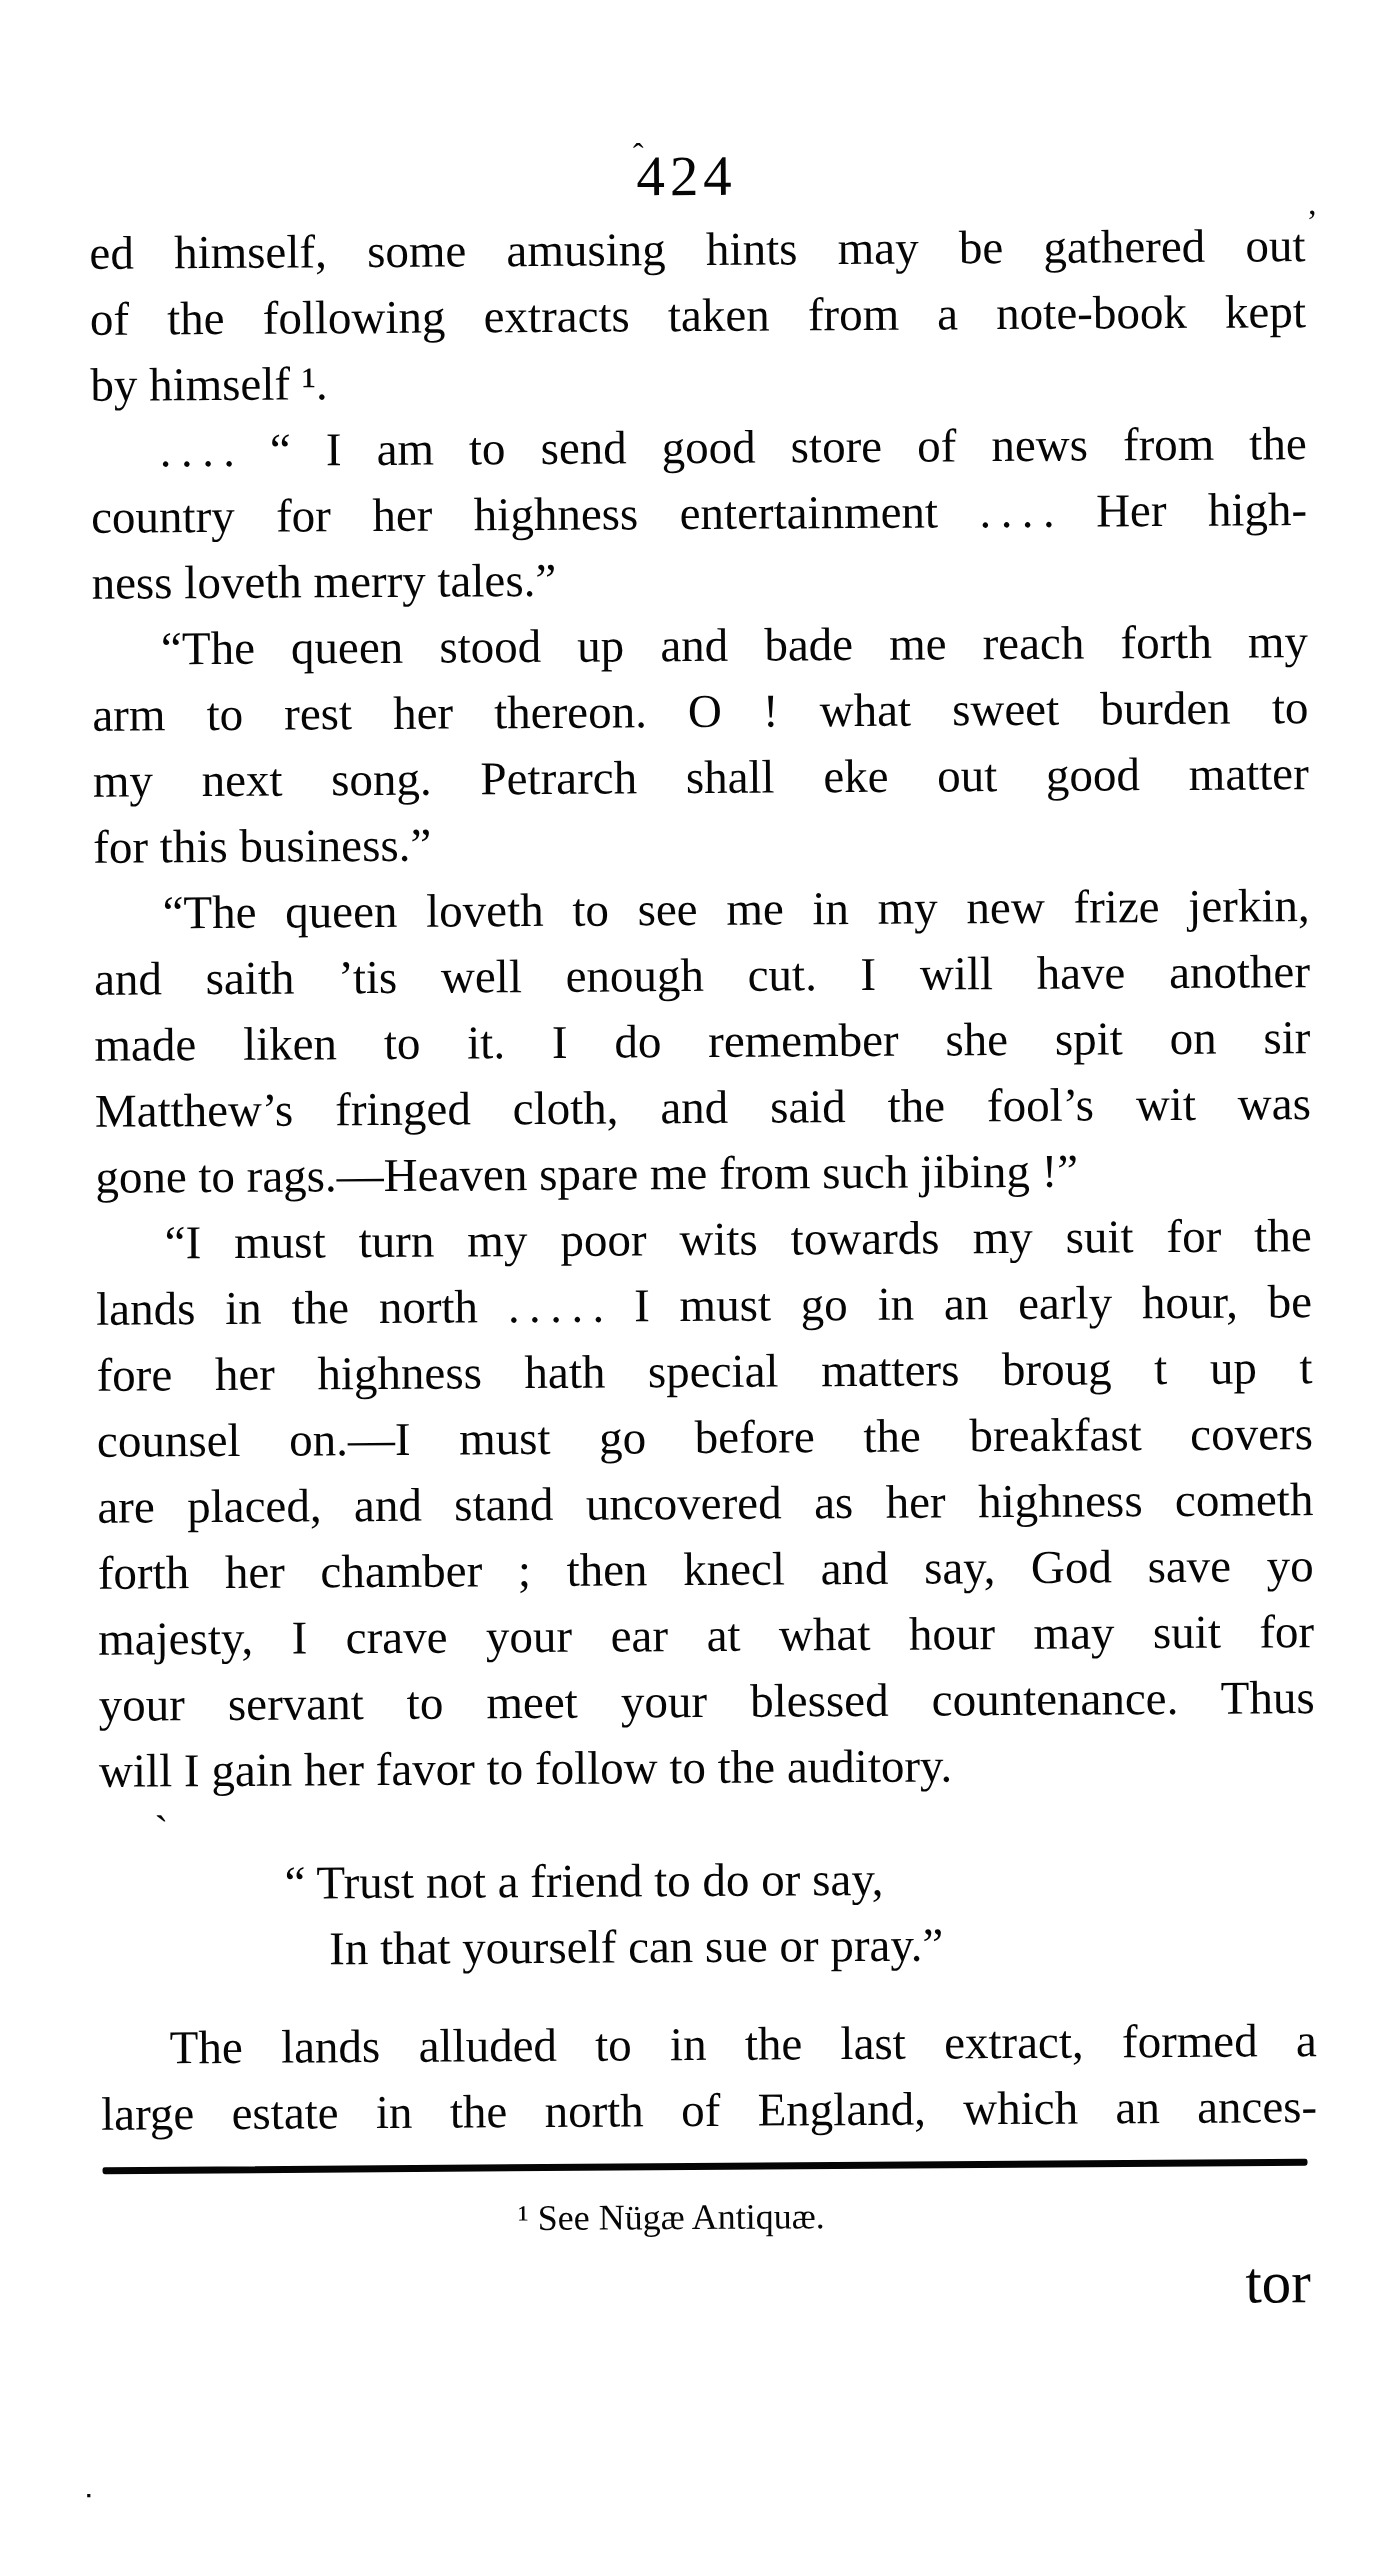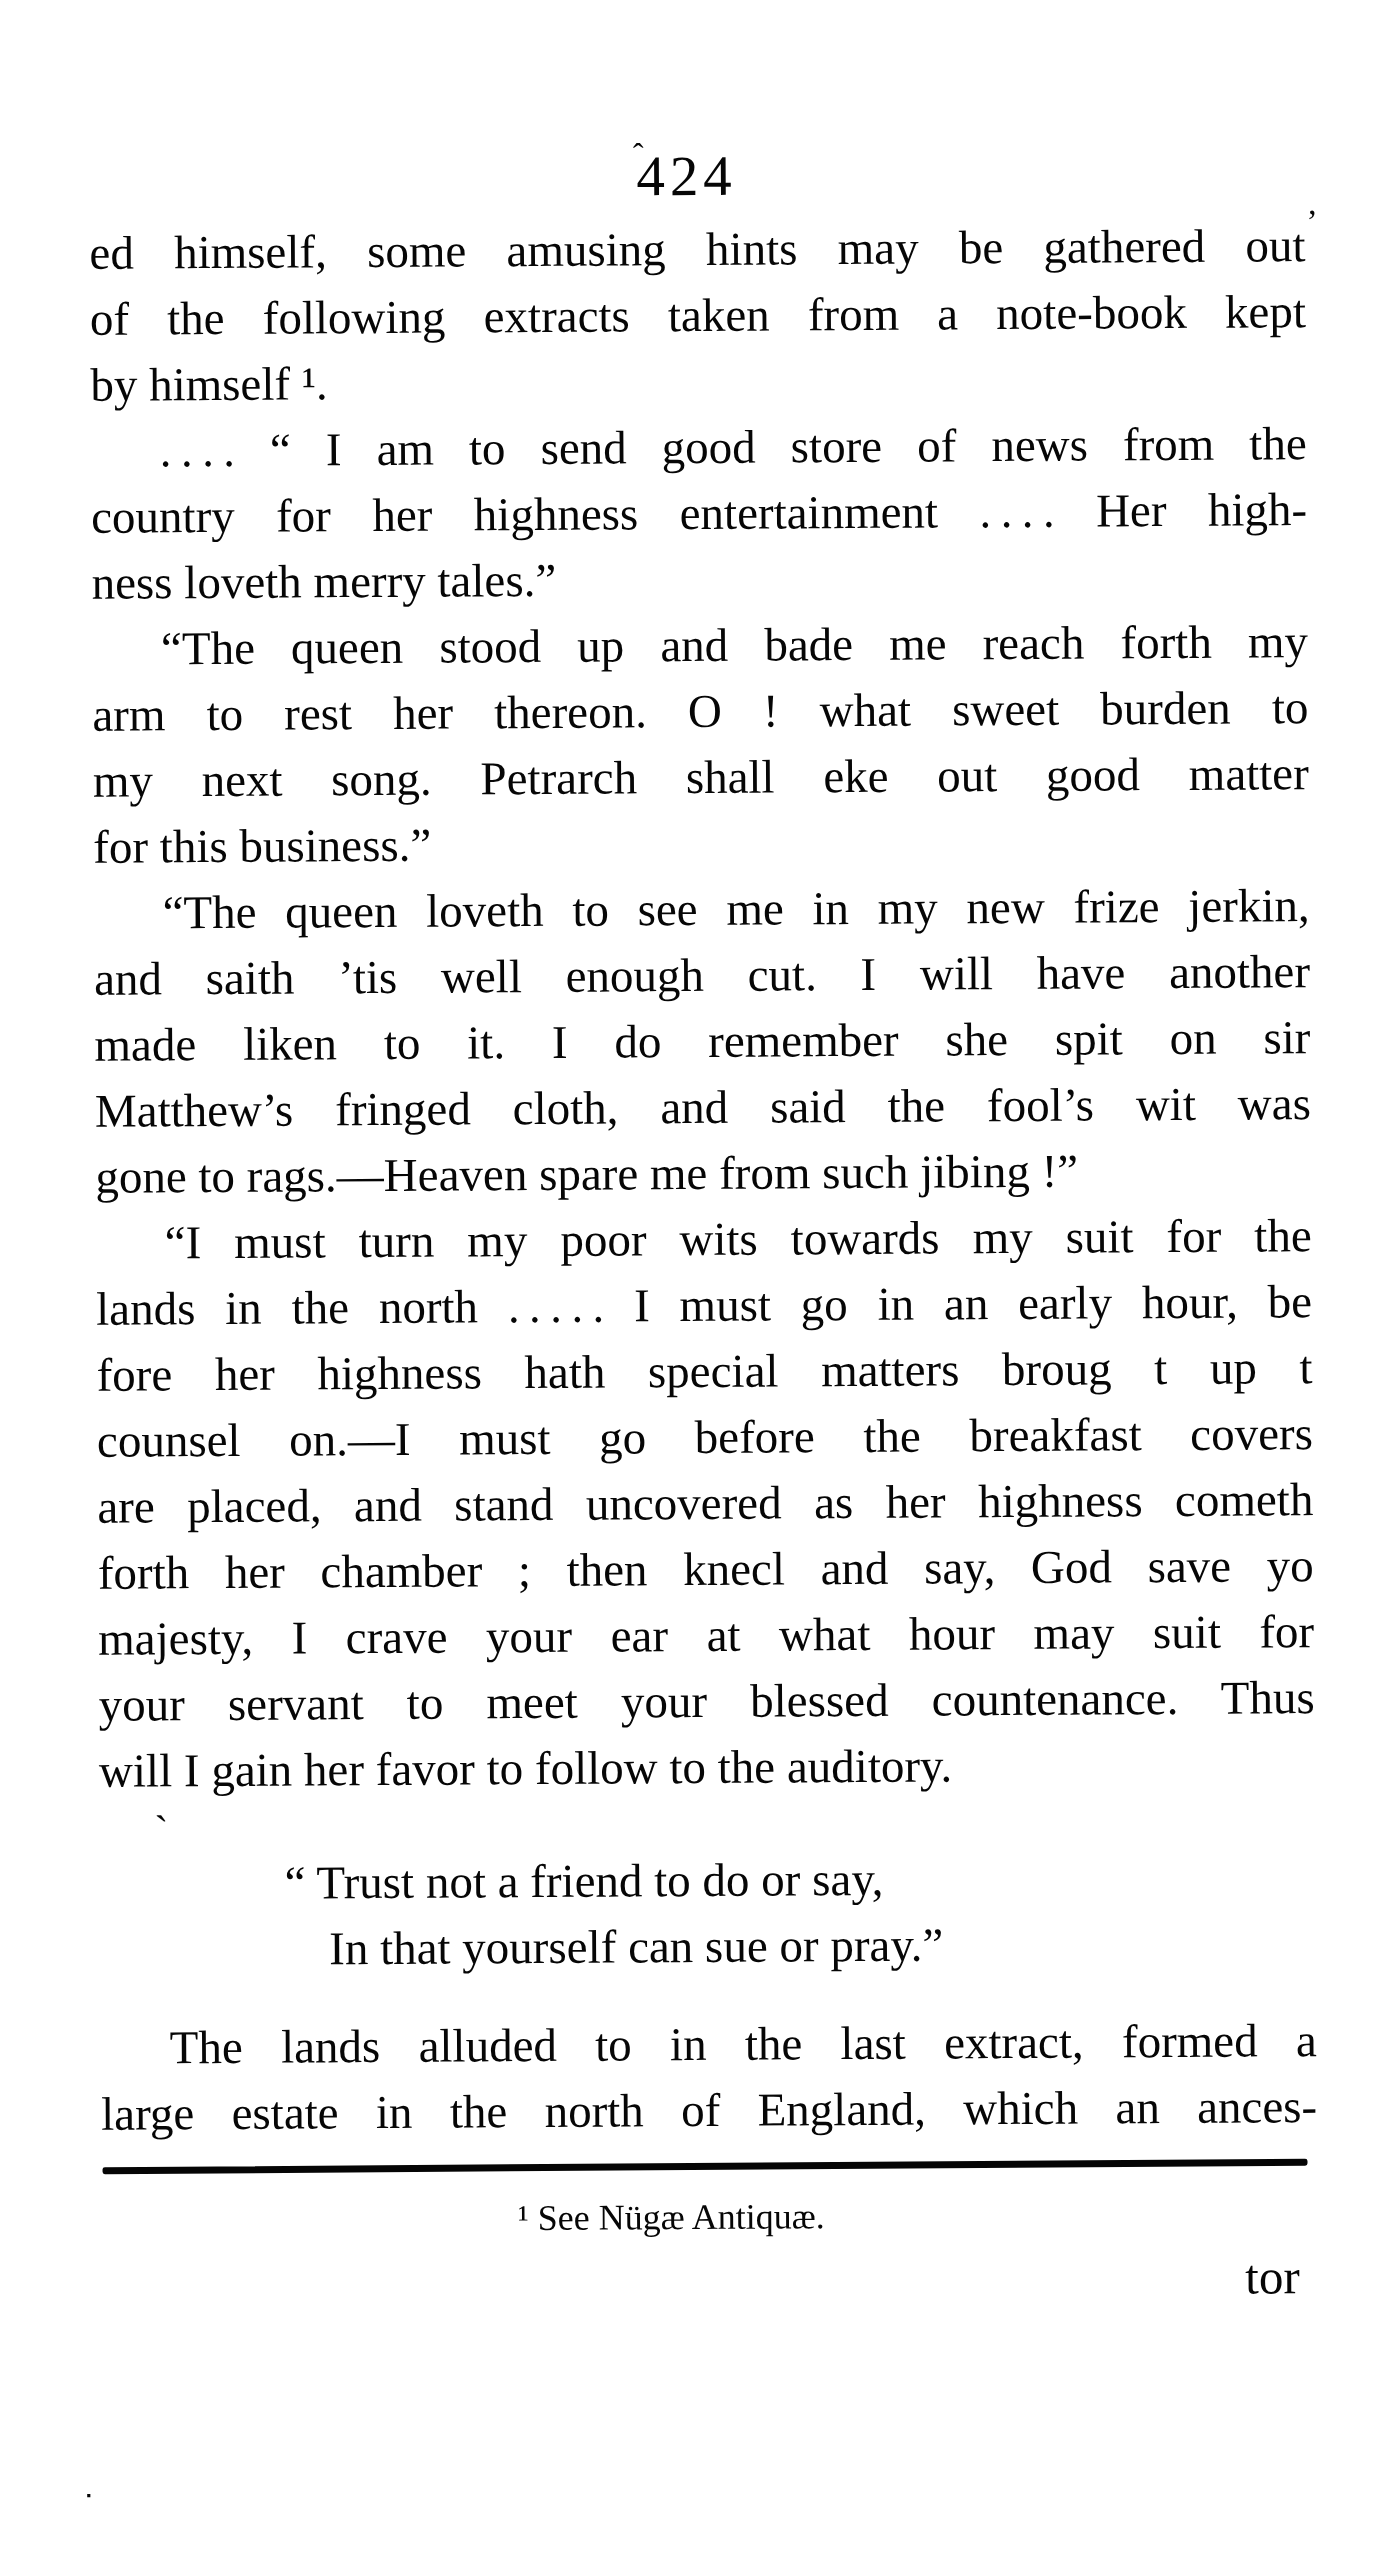--- a/index.html
+++ b/index.html
@@ -31,21 +31,21 @@
     position:absolute;left:97px;top:2163px;width:1205px;height:7.3px;
     background:#050505;border-radius:2.4px;
     transform:rotate(-0.05deg);
   }
   .footnote{
     position:absolute;left:512px;top:2193px;
     font-size:36px;line-height:49px;
   }
   .catchword{
     position:absolute;left:1239px;top:2252px;
-    font-size:49px;
+    font-size:59px;
   }
   .art{position:absolute;line-height:1;}
   .art-caret{left:640px;top:138px;font-size:32px;}
   .art-tick{left:1313px;top:209px;font-size:34px;}
   .art-grave{left:151px;top:1806px;font-size:42px;}
   .art-speck{left:79px;top:2485px;font-size:13px;}
 </style>
 </head>
 <body>
 

